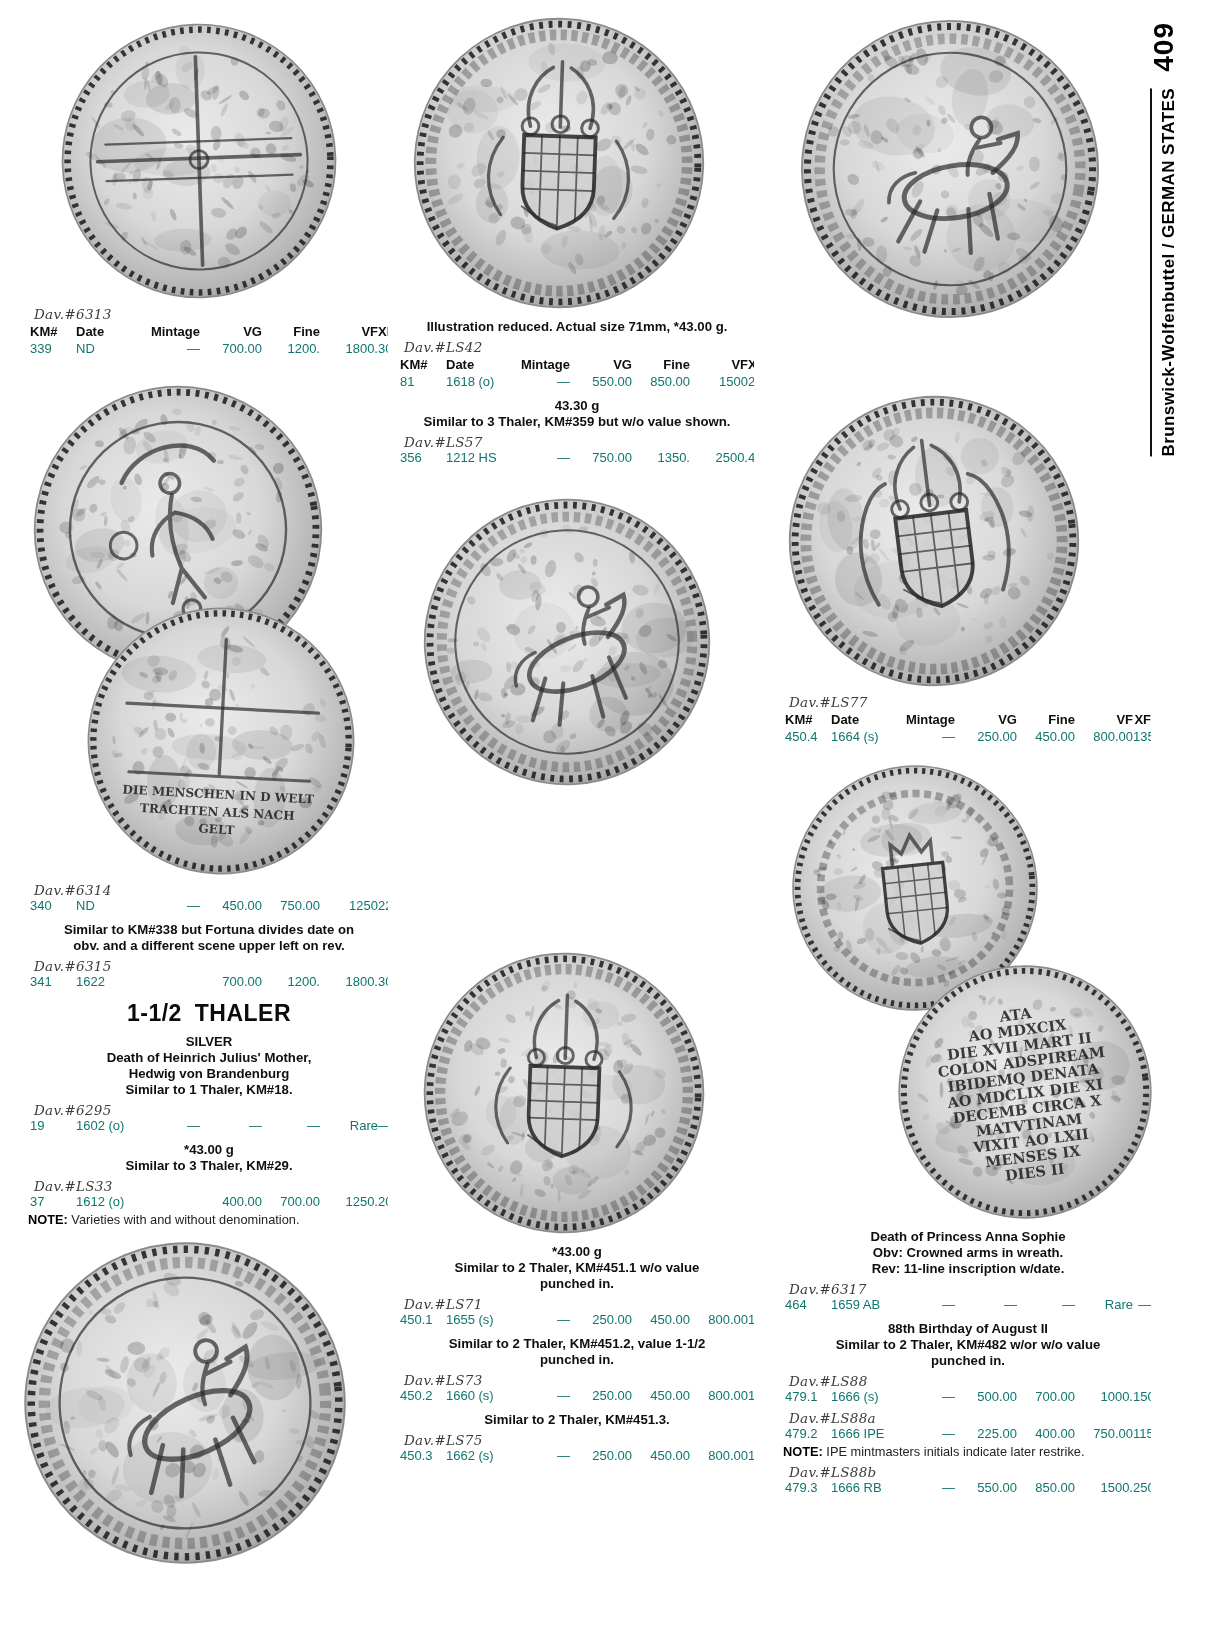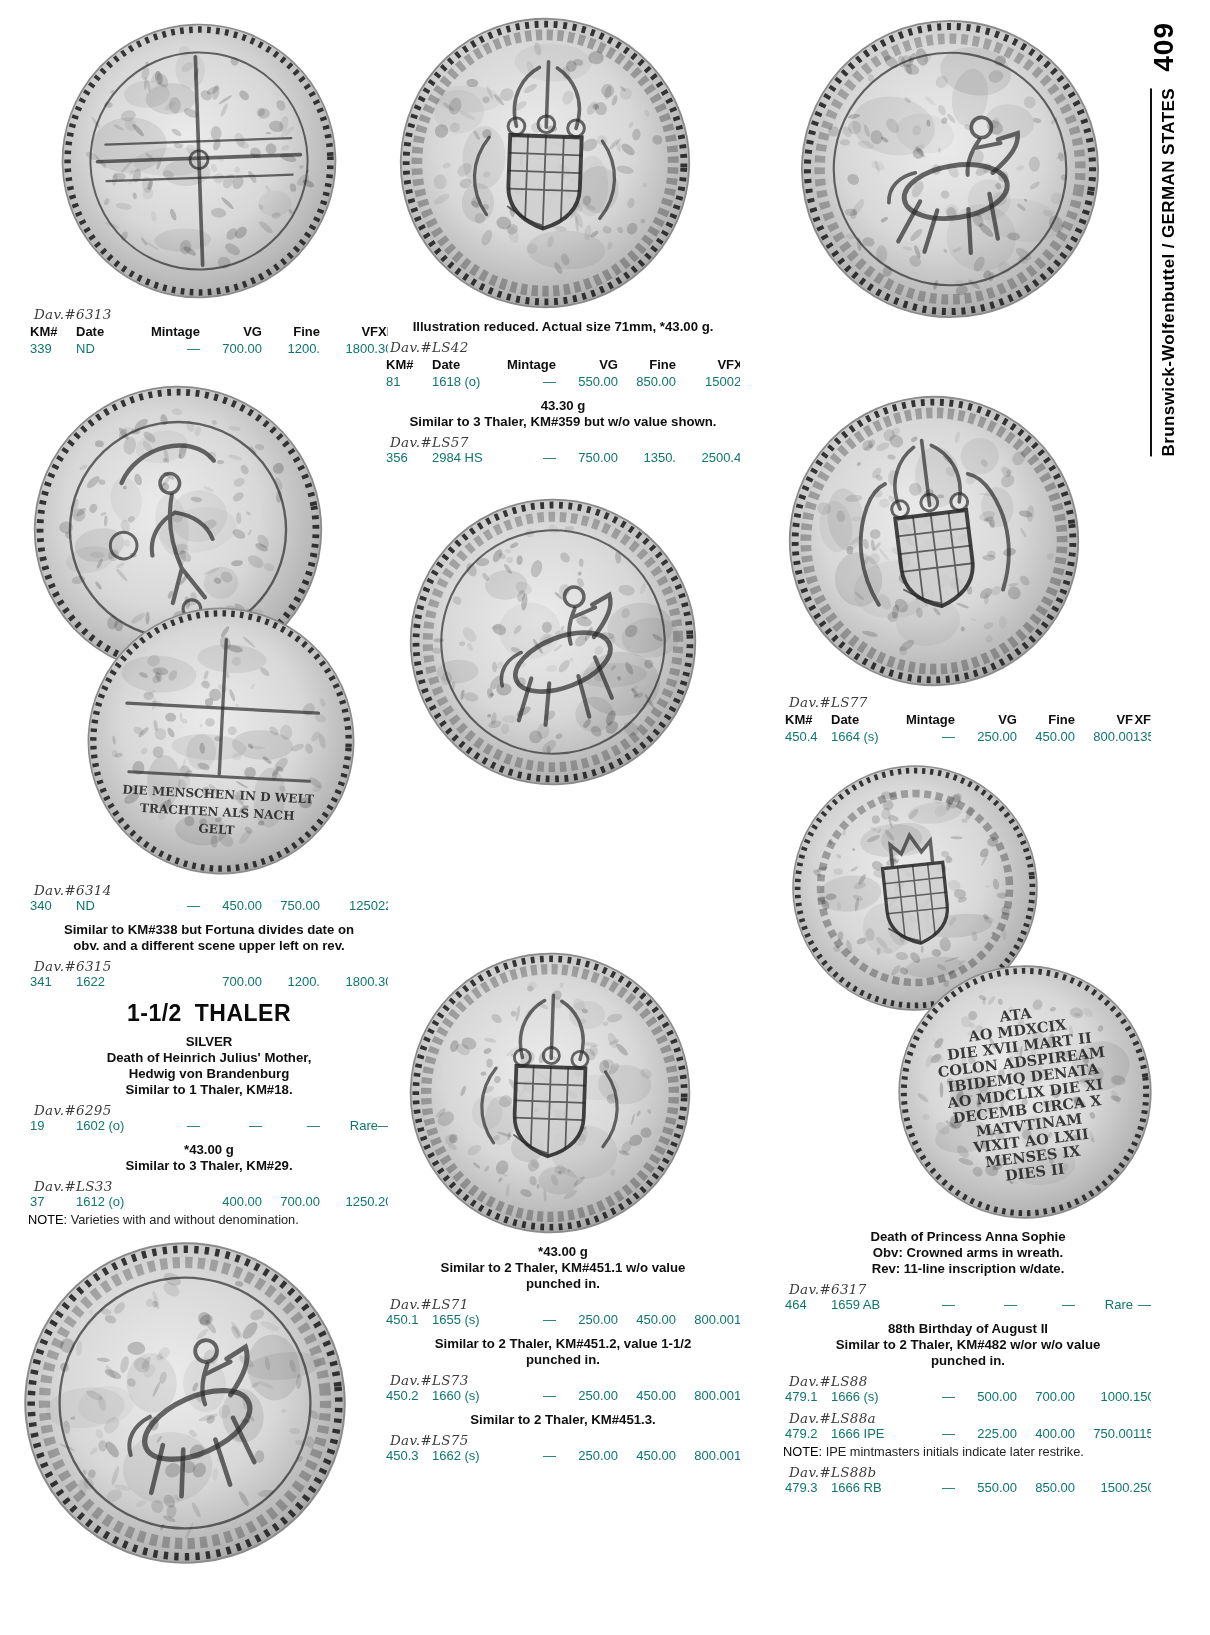--- a/index.html
+++ b/index.html
@@ -3,21 +3,21 @@
 <meta charset="utf-8">
 <style>
   html,body{margin:0;padding:0;}
   body{
     width:1210px;height:1635px;position:relative;overflow:hidden;
     background:#ffffff;color:#1a1a1a;
     font-family:"Liberation Sans", sans-serif;
   }
   .col{position:absolute;}
   #col-left {left:28px;  top:14px; width:362px;}
-  #col-mid  {left:384px; top:12px; width:358px;}
+  #col-mid  {left:398px; top:12px; width:358px;}
   #col-right{left:766px; top:14px; width:370px;margin-left:17px;}
 
   .coin{position:relative;}
   .coin svg{display:block;width:100%;height:100%;}
 
   .dav{
     font-family:"DejaVu Serif", serif;font-style:italic;
     font-size:13.5px;color:#3c3c3c;margin:4px 0 0 6px;letter-spacing:.3px;
   }
   .t-row{
@@ -25,21 +25,21 @@
     font-size:13px;line-height:1.3;color:#0f766e;padding:0 2px;
   }
   .t-row.hdr{font-weight:700;color:#0e0e0e;margin-top:2px;}
   .t-row span{white-space:nowrap;overflow:hidden;}
   .t-row span:nth-child(n+3){text-align:right;}
   .caption{font-weight:700;font-size:13.2px;text-align:center;line-height:1.22;margin-top:7px;color:#0f0f0f;}
   .caption div{white-space:nowrap;}
   .heading{font-weight:700;font-size:23px;text-align:center;margin-top:9px;margin-bottom:2px;
            letter-spacing:.5px;word-spacing:6px;color:#0b0b0b;}
   .note{font-size:12.8px;line-height:1.25;margin-top:1px;color:#232323;}
-  .note b{font-weight:400;color:#000;}
+  .note b{font-weight:700;color:#000;}
 
   .sidebar{position:absolute;top:22px;left:1128px;width:72px;
            display:flex;flex-direction:column;align-items:center;gap:16px;}
   .page-num{writing-mode:vertical-rl;transform:rotate(180deg);
             font-size:28px;font-weight:700;color:#000;letter-spacing:1px;}
   .edge-title{writing-mode:vertical-rl;transform:rotate(180deg);
             font-size:17px;font-weight:700;color:#000;letter-spacing:.4px;
             border-right:2px solid #111;padding-right:7px;}
 </style>
 </head>
@@ -781,21 +781,21 @@
         </div>
       </div>
       <div class="caption">
         <div>43.30 g</div>
         <div>Similar to 3 Thaler, KM#359 but w/o value shown.</div>
       </div>
       <div class="dav">Dav.#LS57</div>
       <div>
         <div class="t-row">
           <span>356</span>
-          <span>2984 HS</span>
+          <span>1212 HS</span>
           <span>—</span>
           <span>750.00</span>
           <span>1350.</span>
           <span>2500.</span>
           <span>4250.</span>
         </div>
       </div>
       <div class="coin" style="height: 294px; width: 294px; margin-left: 22px; margin-top: 28px; transform: rotate(-3deg);">
         <svg viewBox="0 0 100 100" xmlns="http://www.w3.org/2000/svg">
     <defs>

